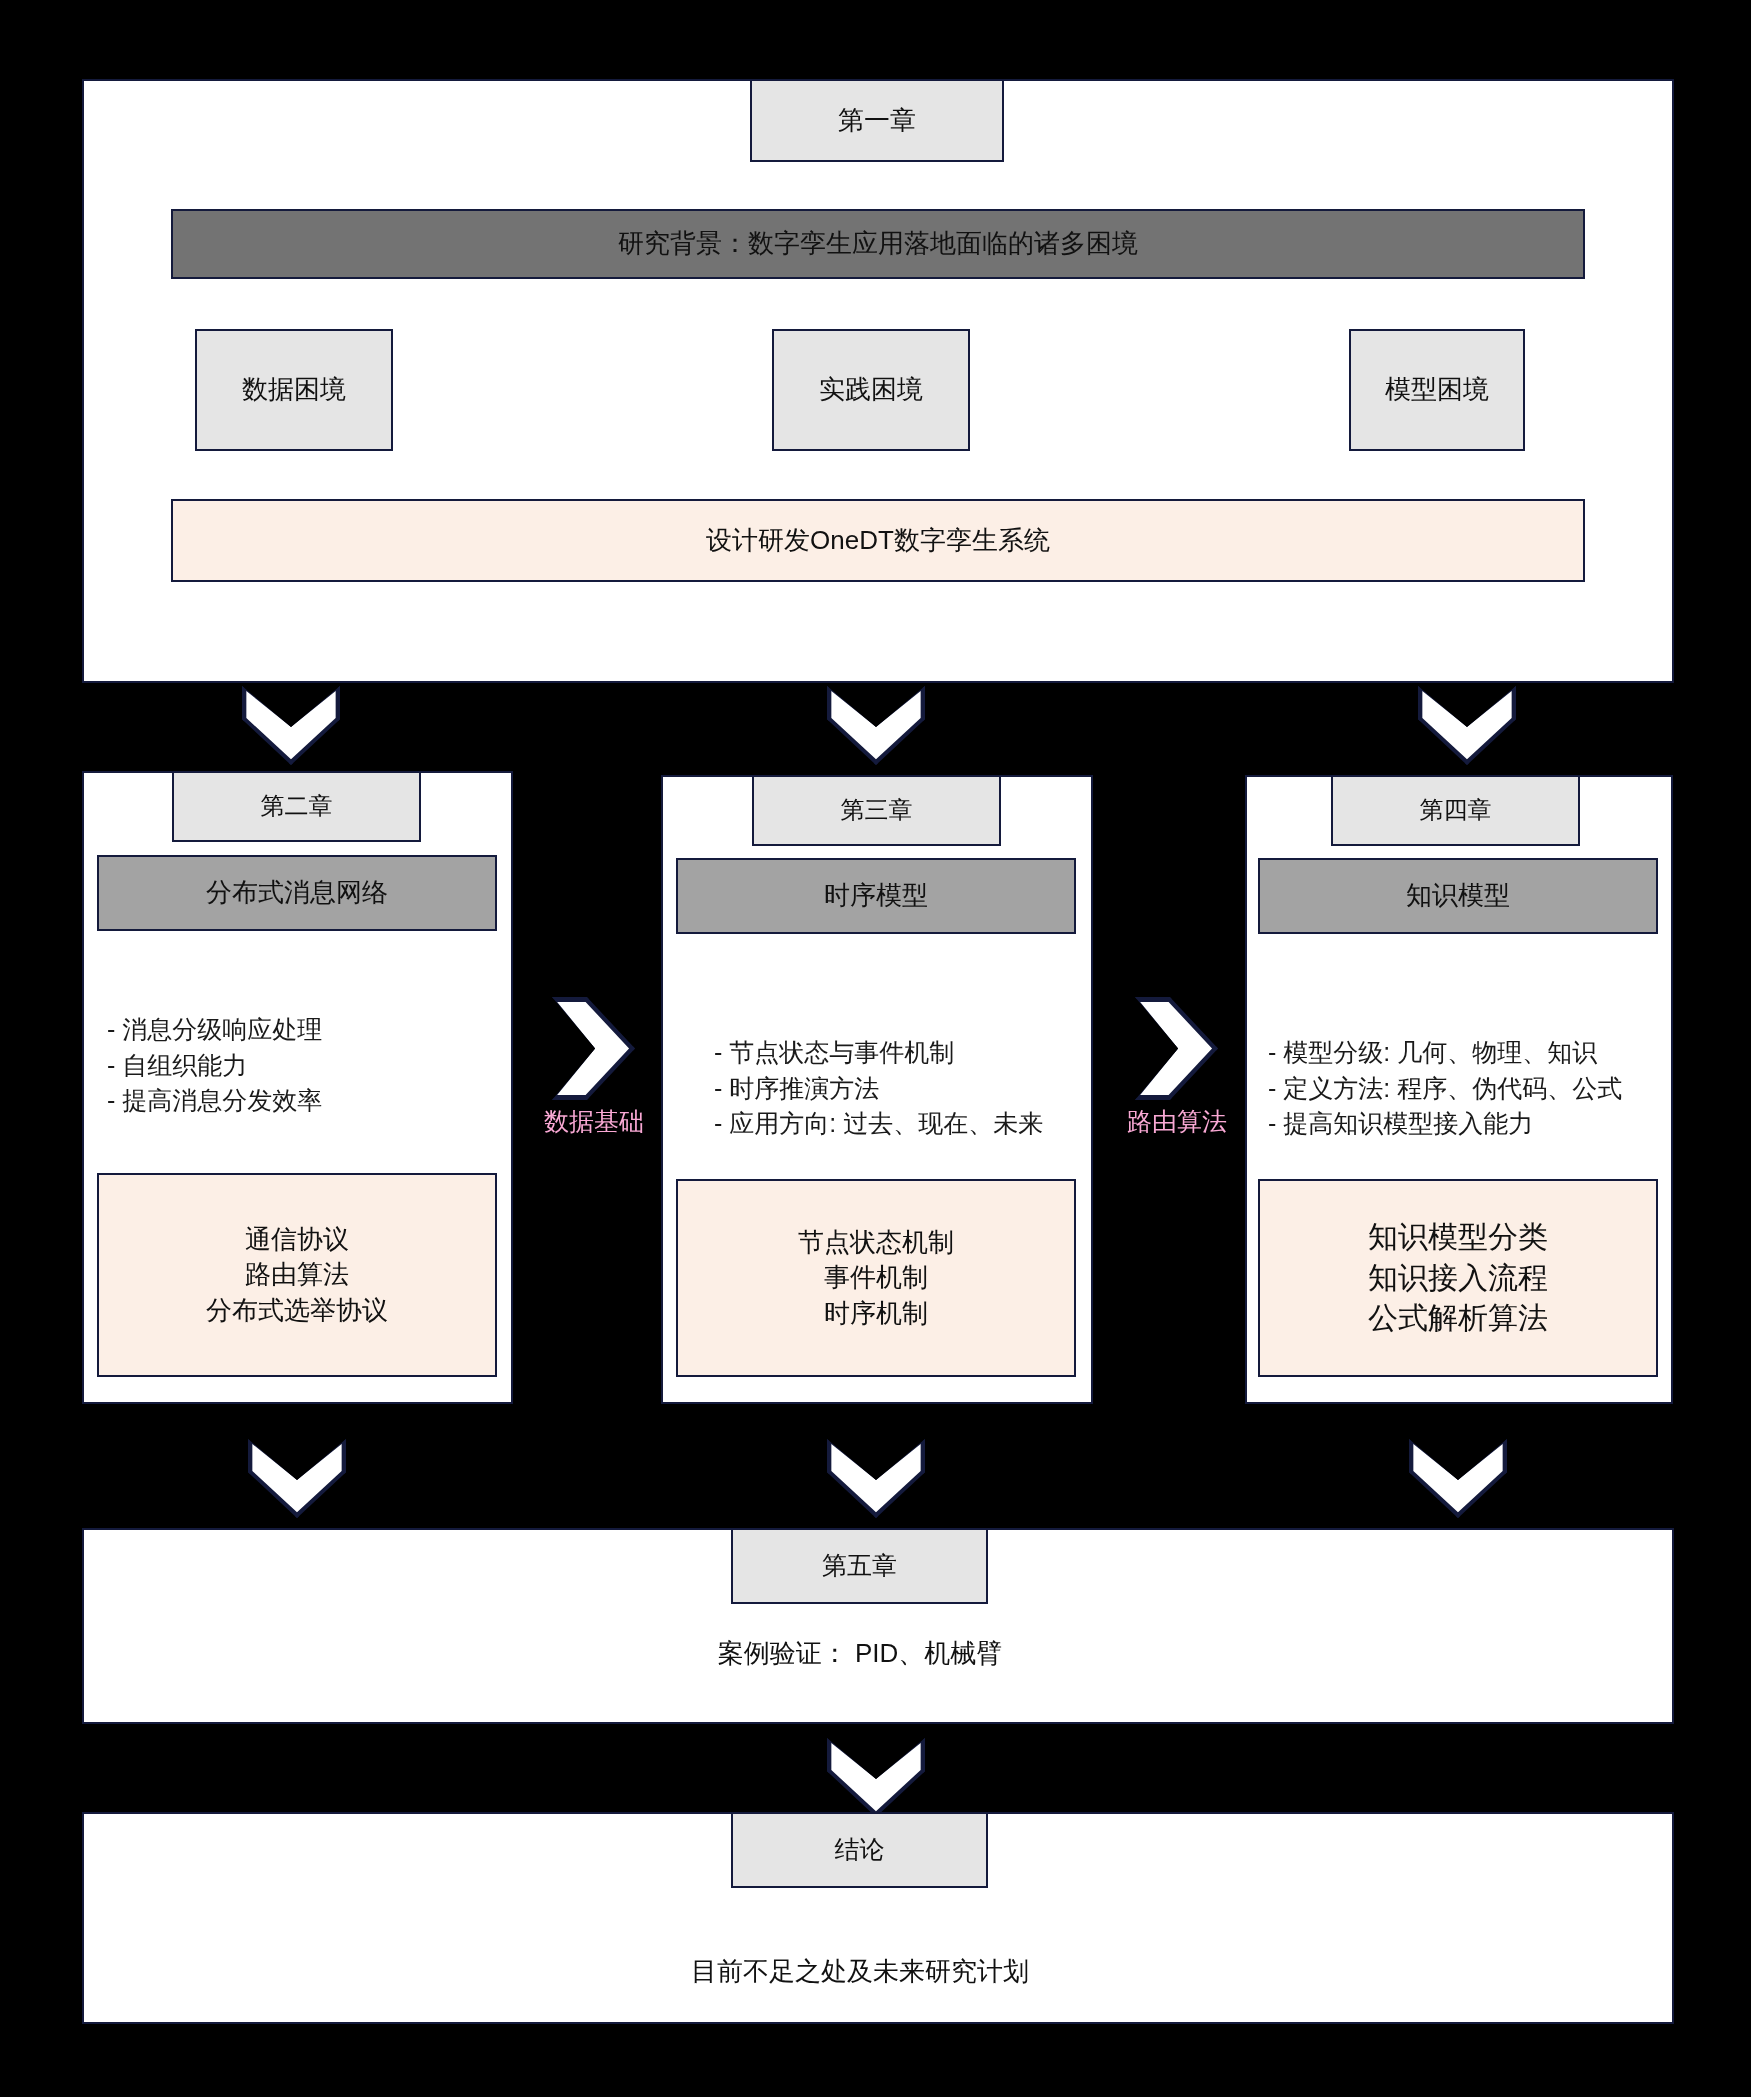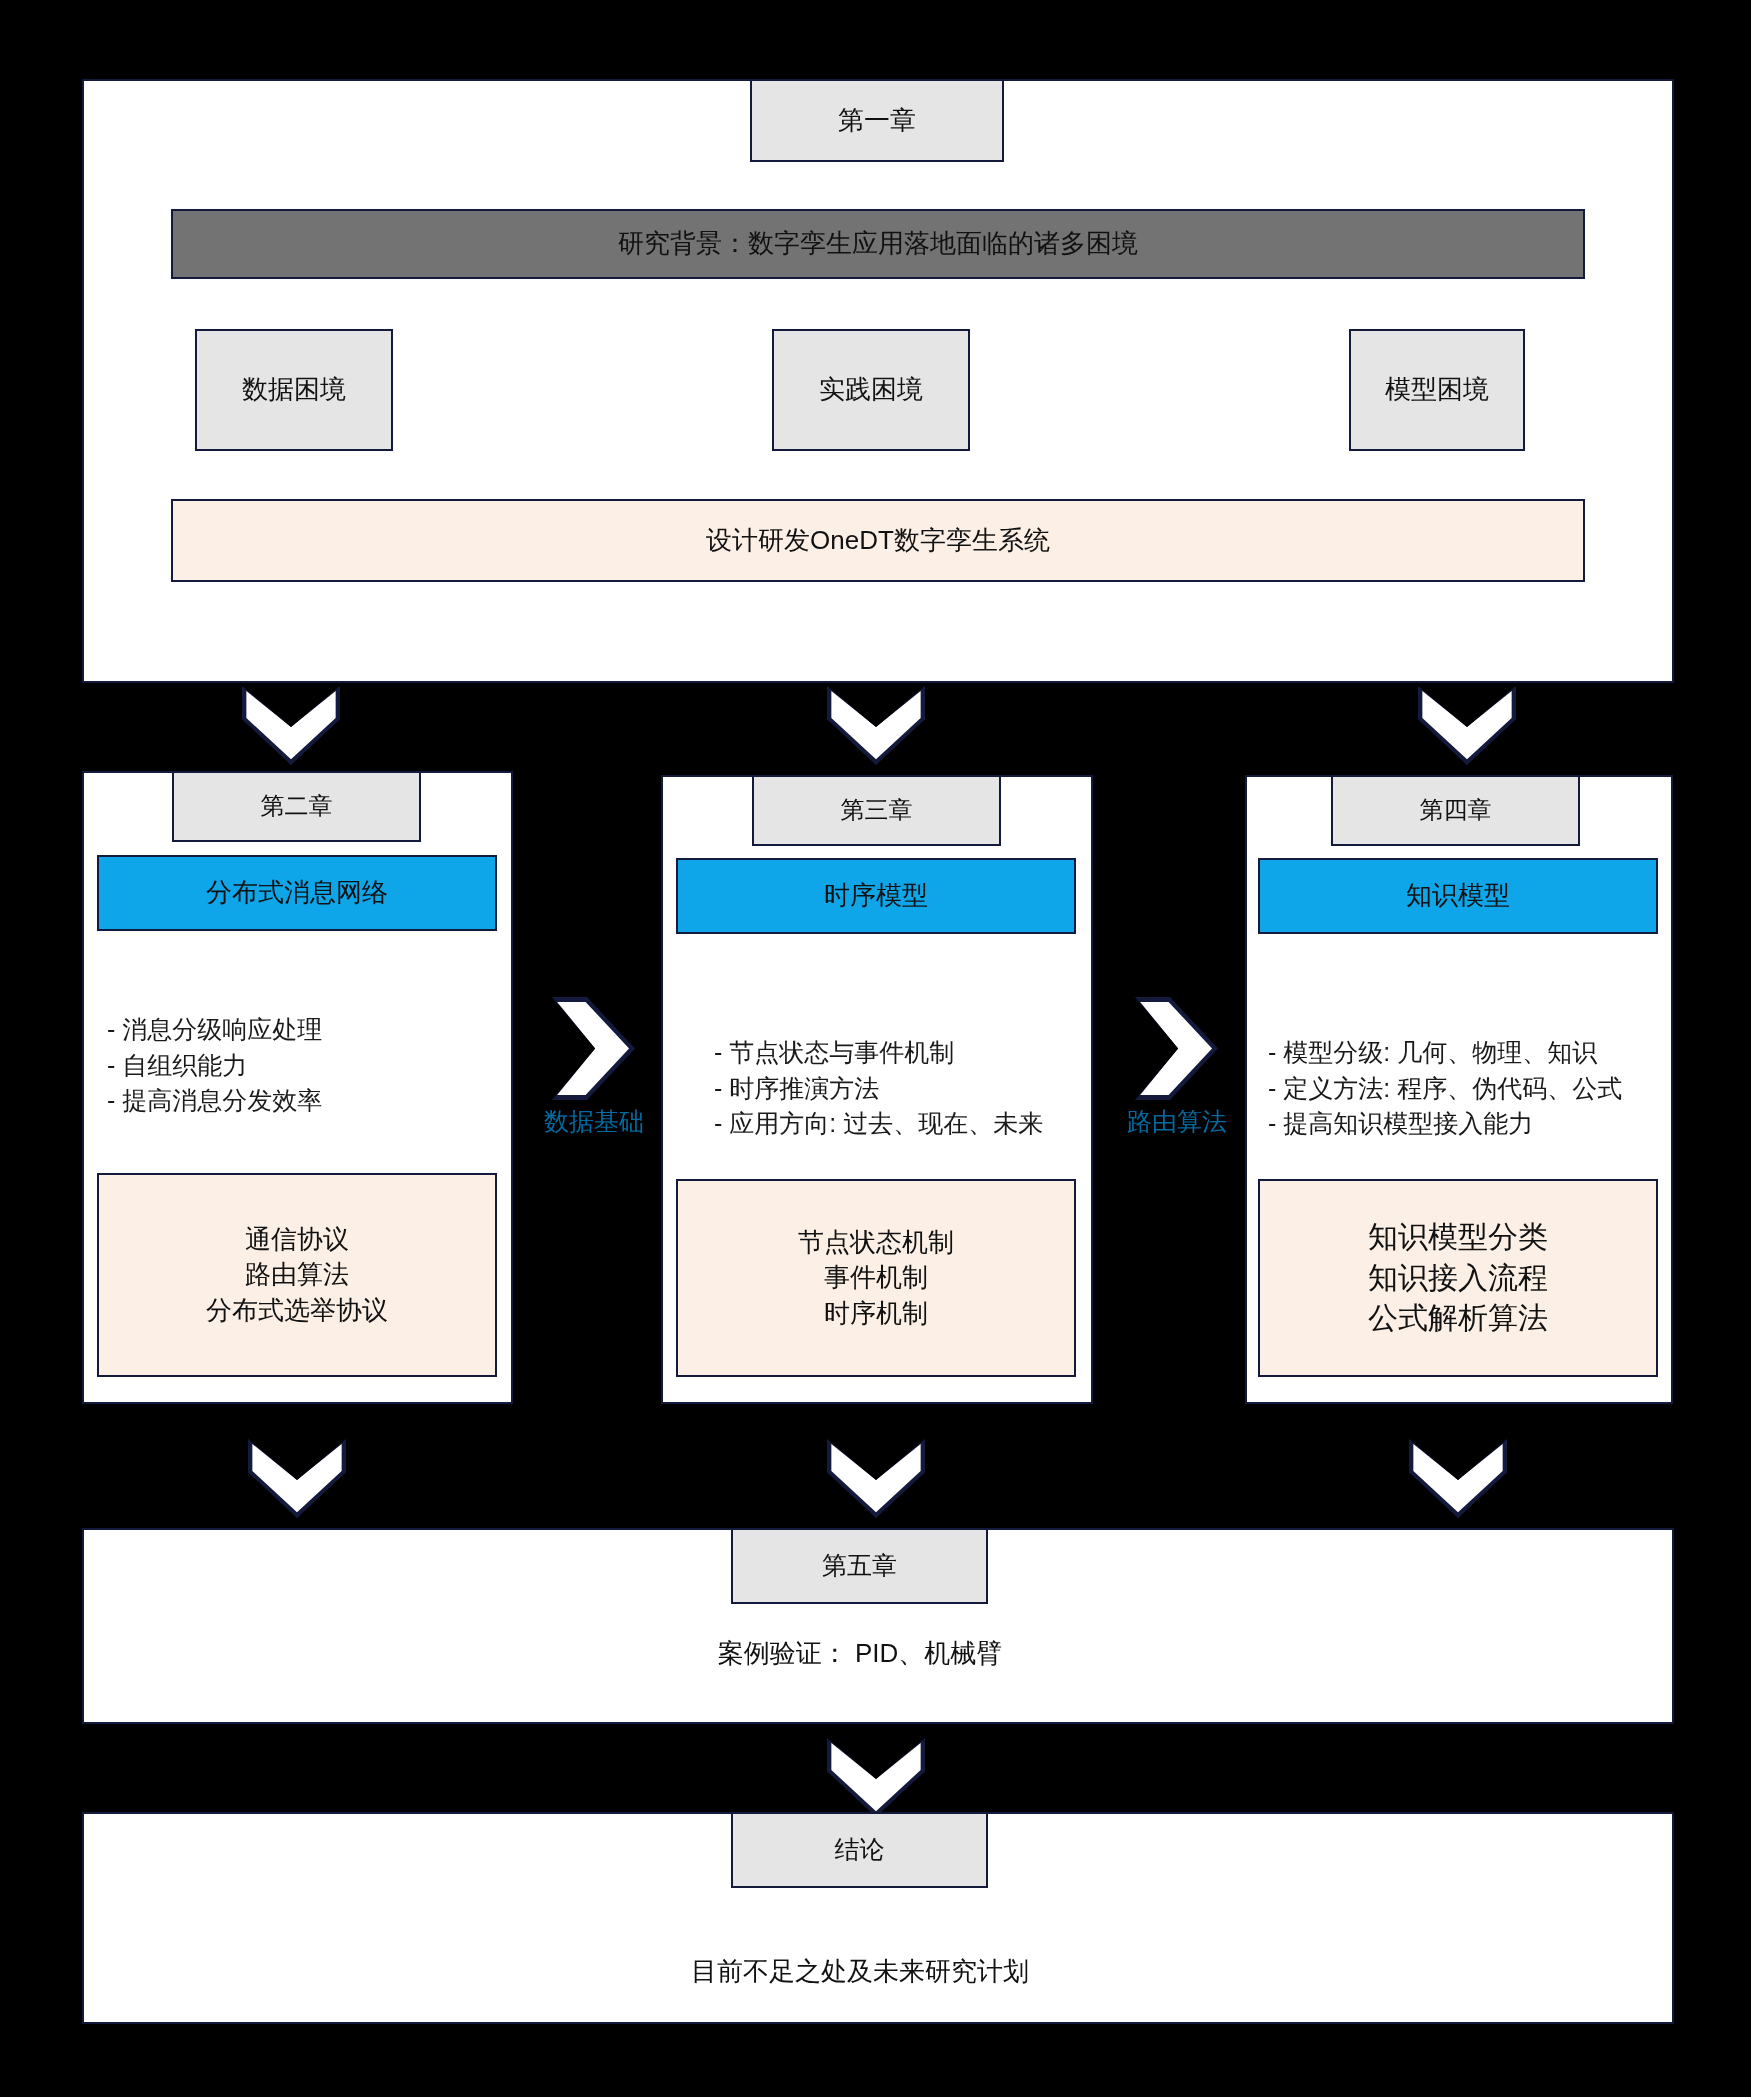--- a/index.html
+++ b/index.html
@@ -29,21 +29,21 @@
     background: #e5e5e5;
     display: flex;
     align-items: center;
     justify-content: center;
     text-align: center;
     color: #111111;
     line-height: 1.35;
     white-space: pre-line;
   }
   .fill-blue  { background: #737373; }
-  .fill-pink  { background: #0ea5e9; }
+  .fill-pink  { background: #a3a3a3; }
   .fill-peach { background: #fcefe6; }
 
   .bullets {
     position: absolute;
     color: #1a1a1a;
     white-space: pre-line;
     line-height: 1.42;
     text-align: left;
   }
 
@@ -69,21 +69,21 @@
     clip-path: polygon(0% 0%, 52% 50%, 0% 100%, 42% 100%, 100% 50%, 42% 0%);
   }
   .chev-right .inner {
     position: absolute;
     inset: 0;
     background: #ffffff;
     clip-path: polygon(4% 3%, 52% 50%, 4% 97%, 40% 97%, 95% 50%, 40% 3%);
   }
   .arrow-label {
     position: absolute;
-    color: #0369a1;
+    color: #f9a8d4;
     text-align: center;
     white-space: nowrap;
   }
 </style>
 </head>
 <body>
 
 <div class="panel" style="left:82px; top:79px; width:1592px; height:604px;"></div>
 
 <div class="node" style="left:750px; top:79px; width:254px; height:83px; font-size:26px;">第一章</div>

